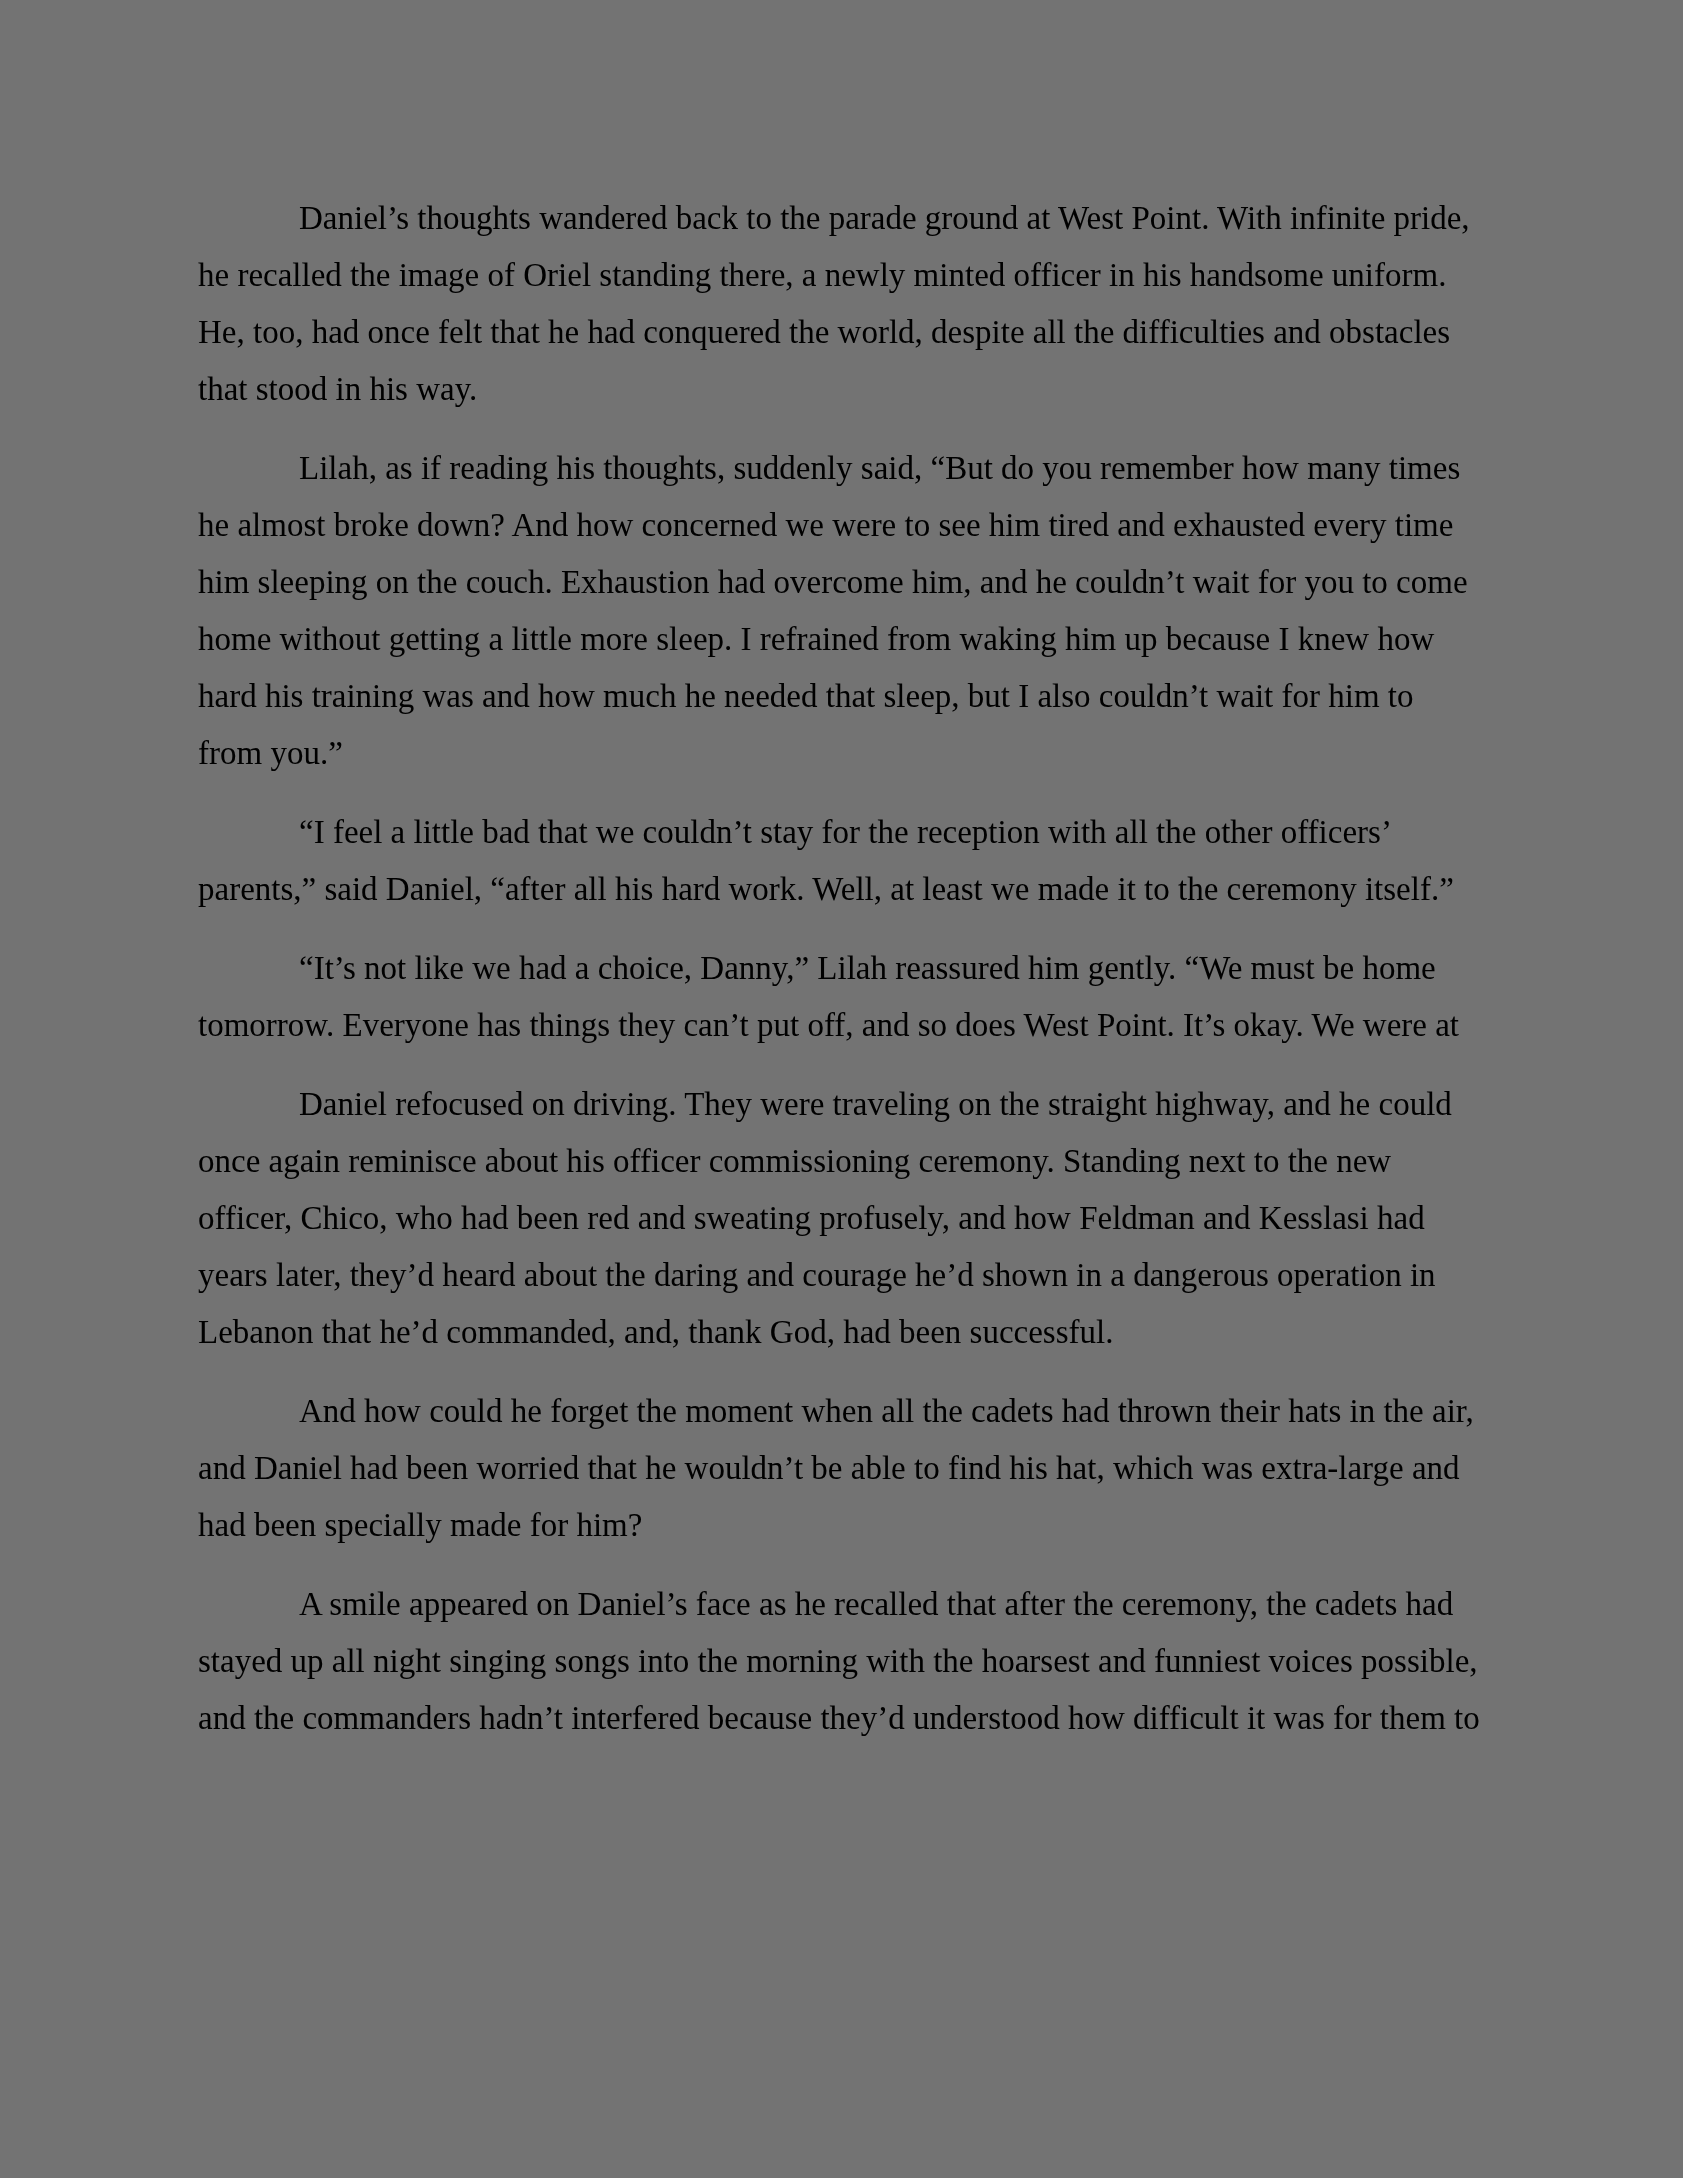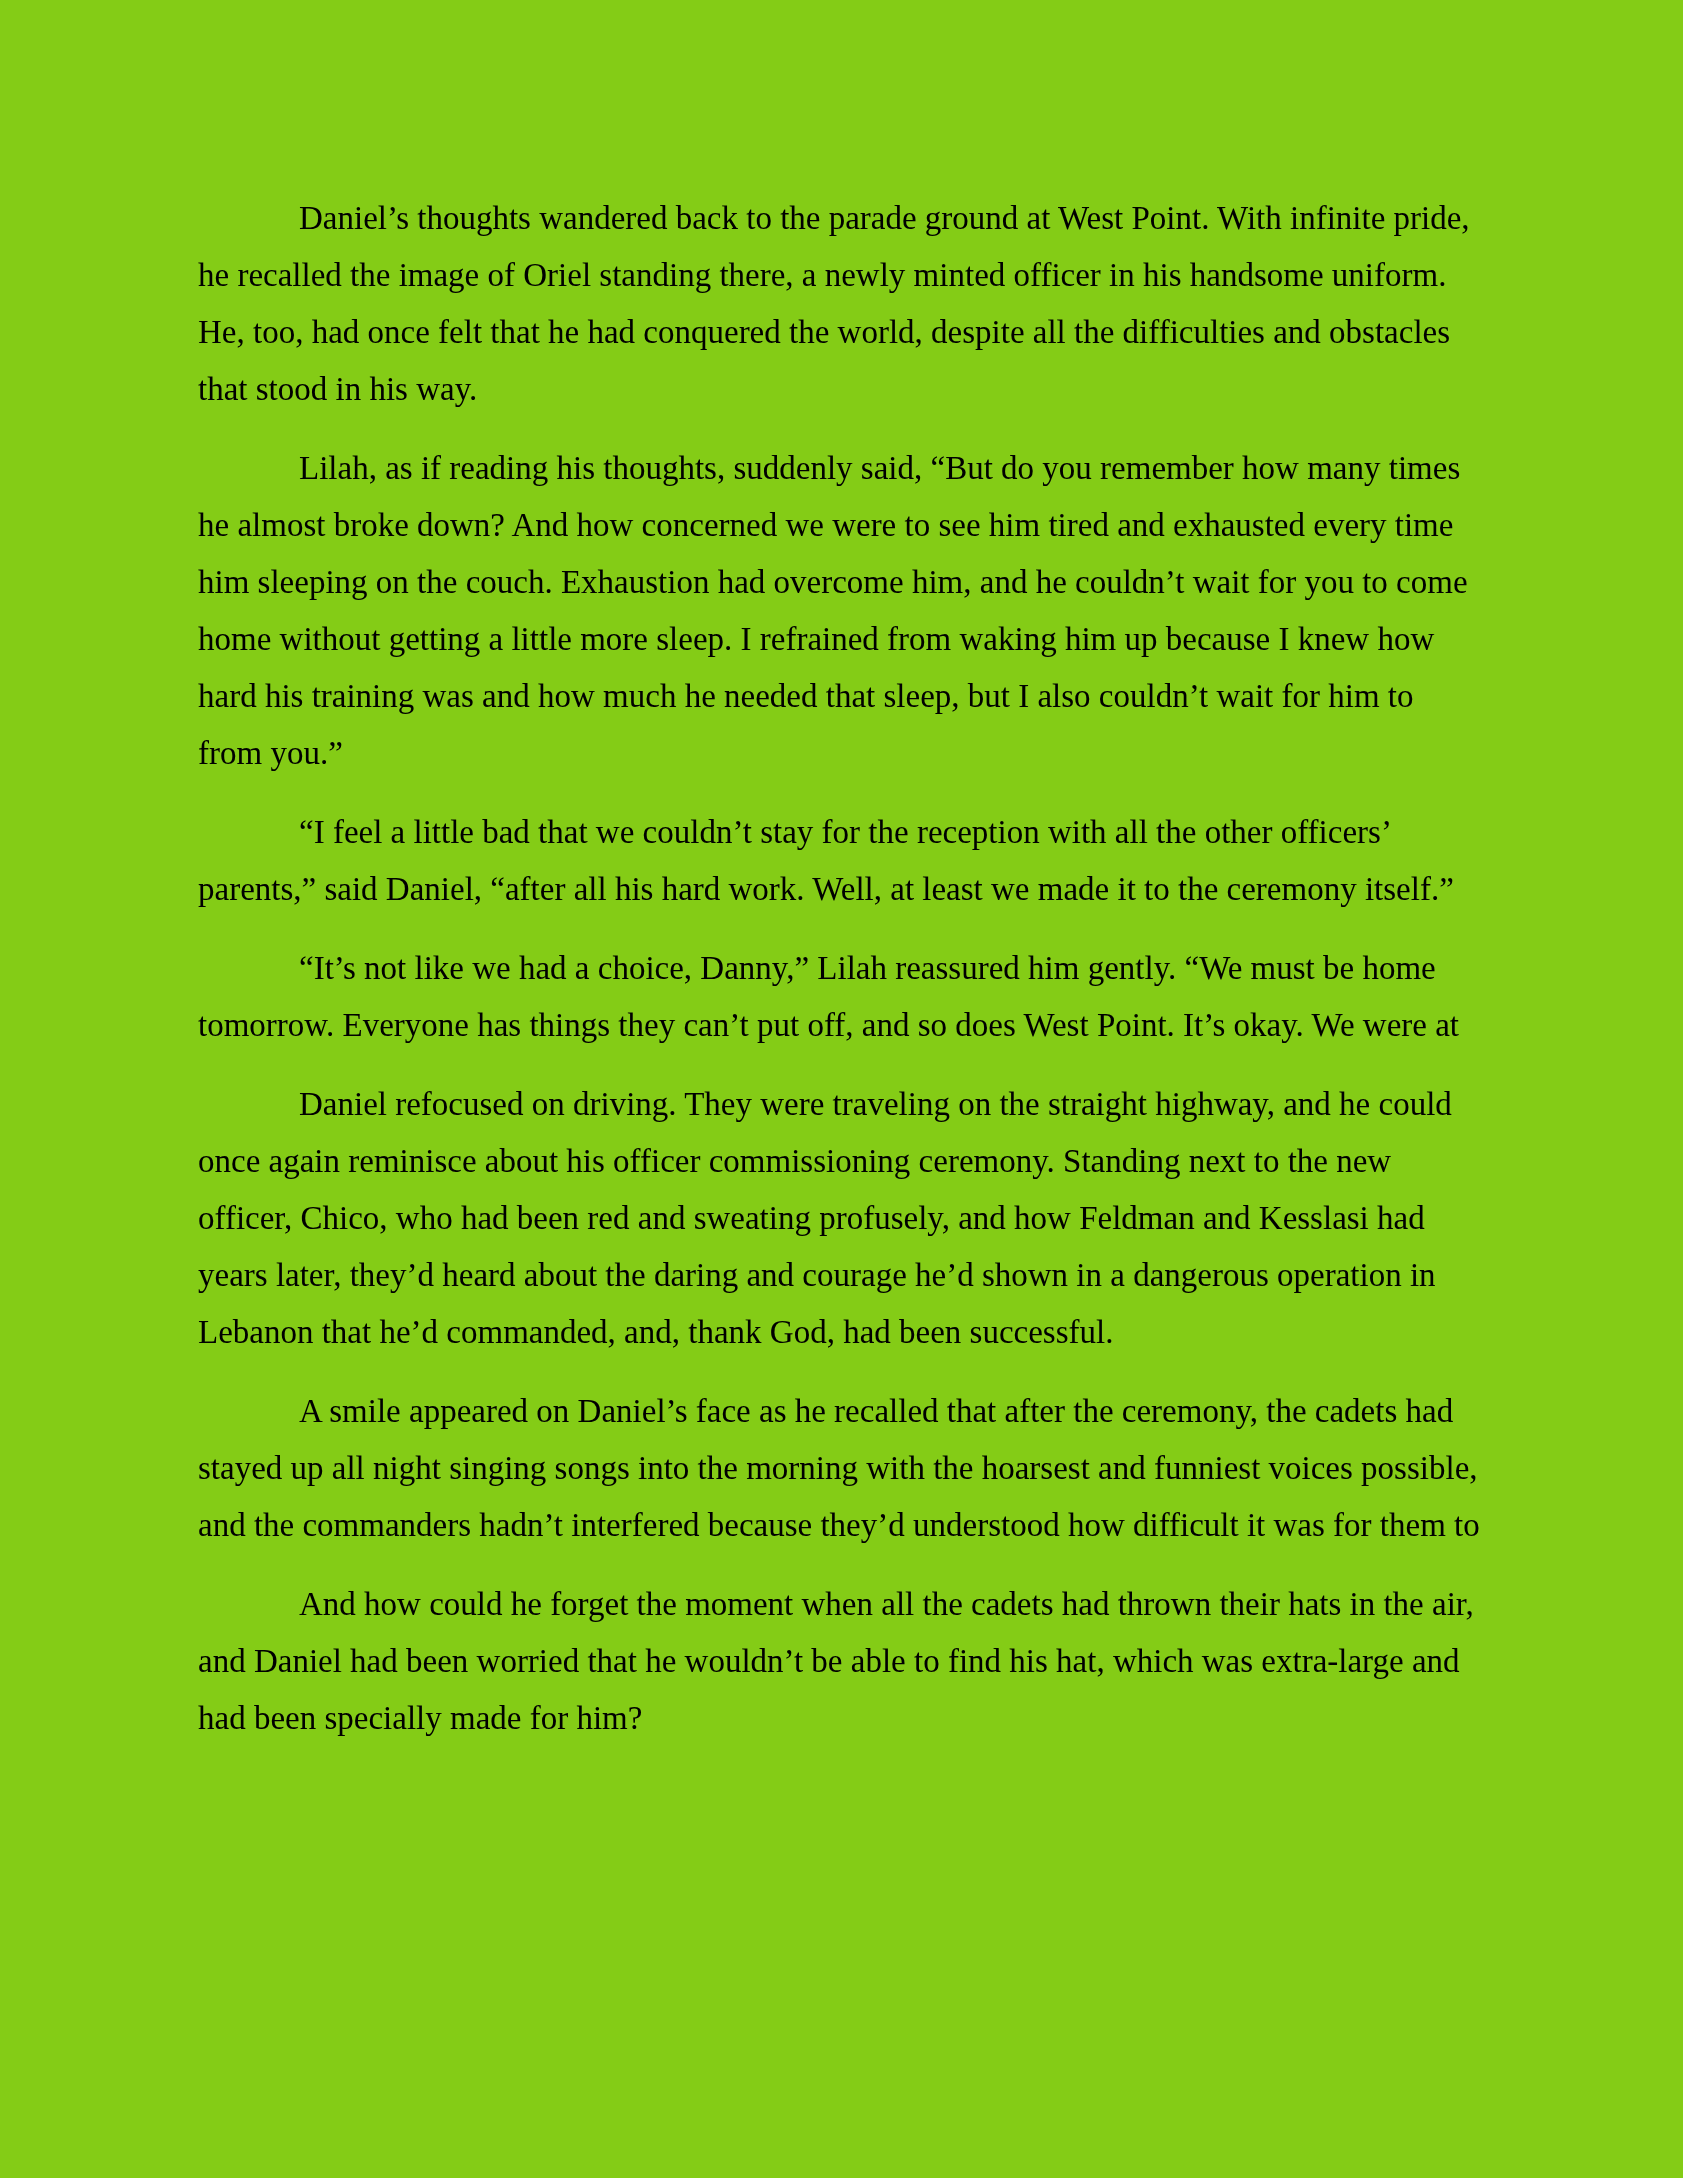--- a/index.html
+++ b/index.html
@@ -12,21 +12,21 @@
     height: 2178px;
     position: relative;
     overflow: hidden;
   }
   .page {
     position: absolute;
     left: 0;
     top: 0;
     width: 1683px;
     height: 2178px;
-    background: #84cc16;
+    background: #737373;
   }
   .text-body {
     position: absolute;
     left: 198px;
     top: 190px;
     width: 1297px;
     font-family: "Liberation Serif", "DejaVu Serif", serif;
     font-size: 33px;
     line-height: 57px;
     color: #000000;
@@ -76,26 +76,26 @@
 
     <p class="para">
       <span class="line first">Daniel refocused on driving. They were traveling on the straight highway, and he could</span>
       <span class="line">once again reminisce about his officer commissioning ceremony. Standing next to the new</span>
       <span class="line">officer, Chico, who had been red and sweating profusely, and how Feldman and Kesslasi had</span>
       <span class="line">years later, they’d heard about the daring and courage he’d shown in a dangerous operation in</span>
       <span class="line">Lebanon that he’d commanded, and, thank God, had been successful.</span>
     </p>
 
     <p class="para">
+      <span class="line first">And how could he forget the moment when all the cadets had thrown their hats in the air,</span>
+      <span class="line">and Daniel had been worried that he wouldn’t be able to find his hat, which was extra-large and</span>
+      <span class="line">had been specially made for him?</span>
+    </p>
+
+    <p class="para">
       <span class="line first">A smile appeared on Daniel’s face as he recalled that after the ceremony, the cadets had</span>
       <span class="line">stayed up all night singing songs into the morning with the hoarsest and funniest voices possible,</span>
       <span class="line">and the commanders hadn’t interfered because they’d understood how difficult it was for them to</span>
-    </p>
-
-    <p class="para">
-      <span class="line first">And how could he forget the moment when all the cadets had thrown their hats in the air,</span>
-      <span class="line">and Daniel had been worried that he wouldn’t be able to find his hat, which was extra-large and</span>
-      <span class="line">had been specially made for him?</span>
     </p>
 
   </div>
 </div>
 
 
 </body></html>

